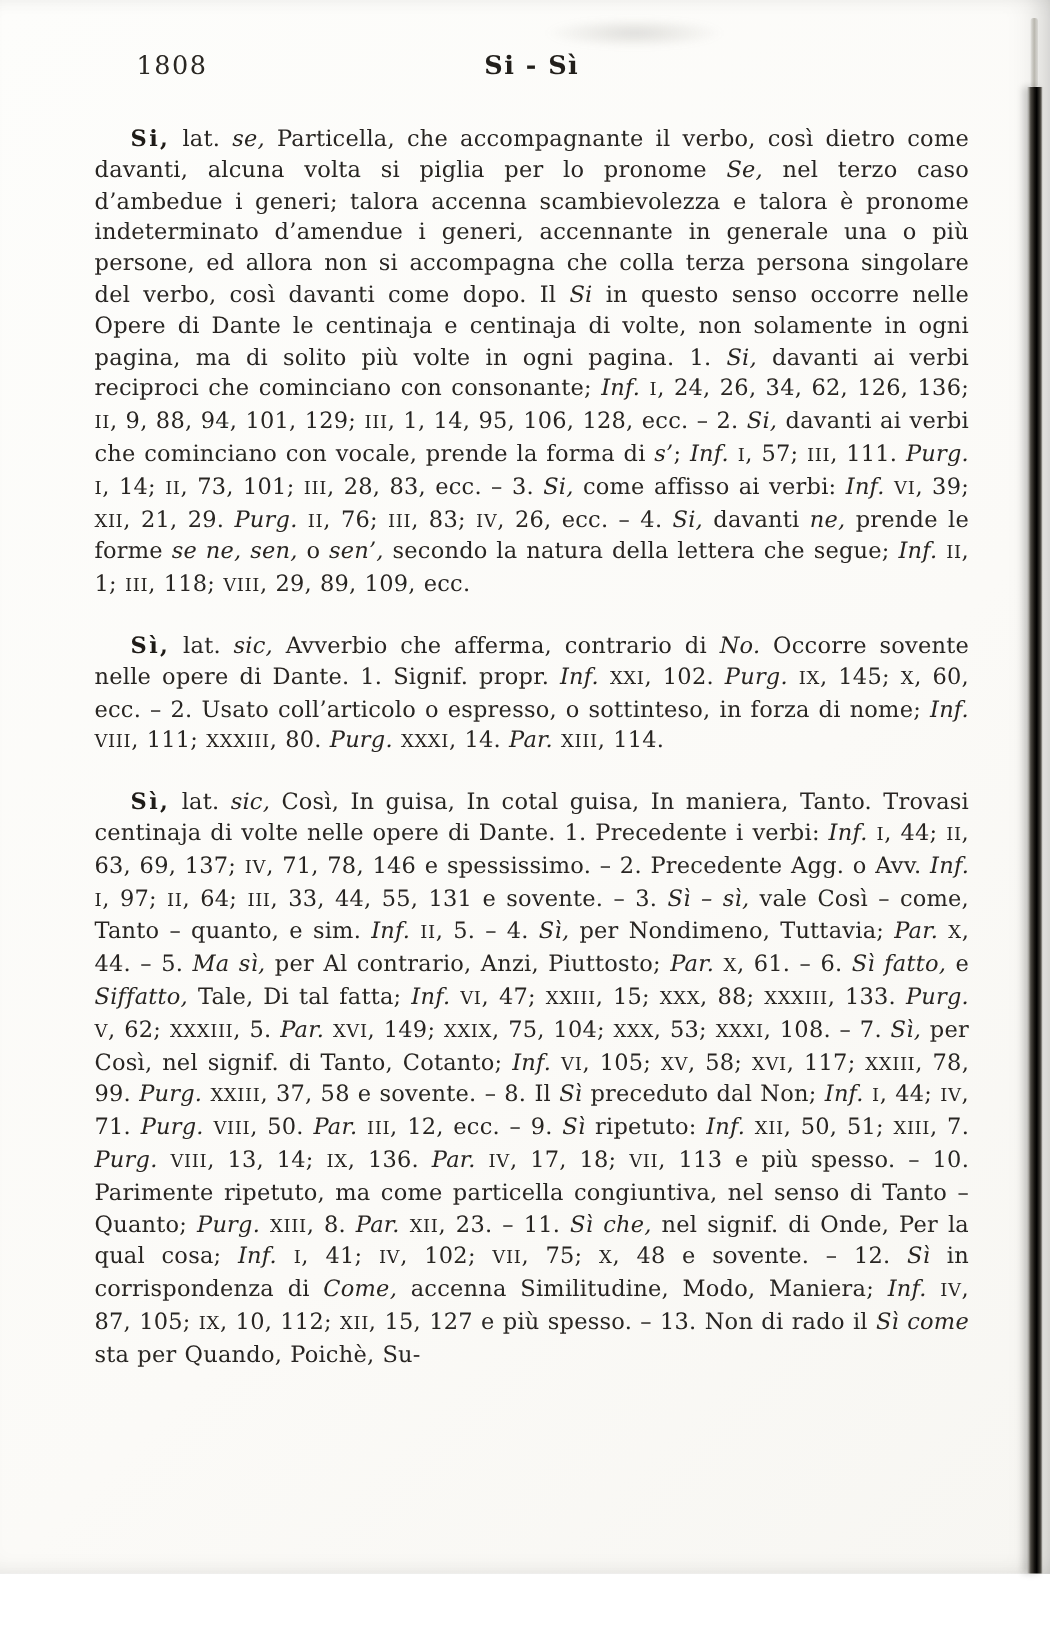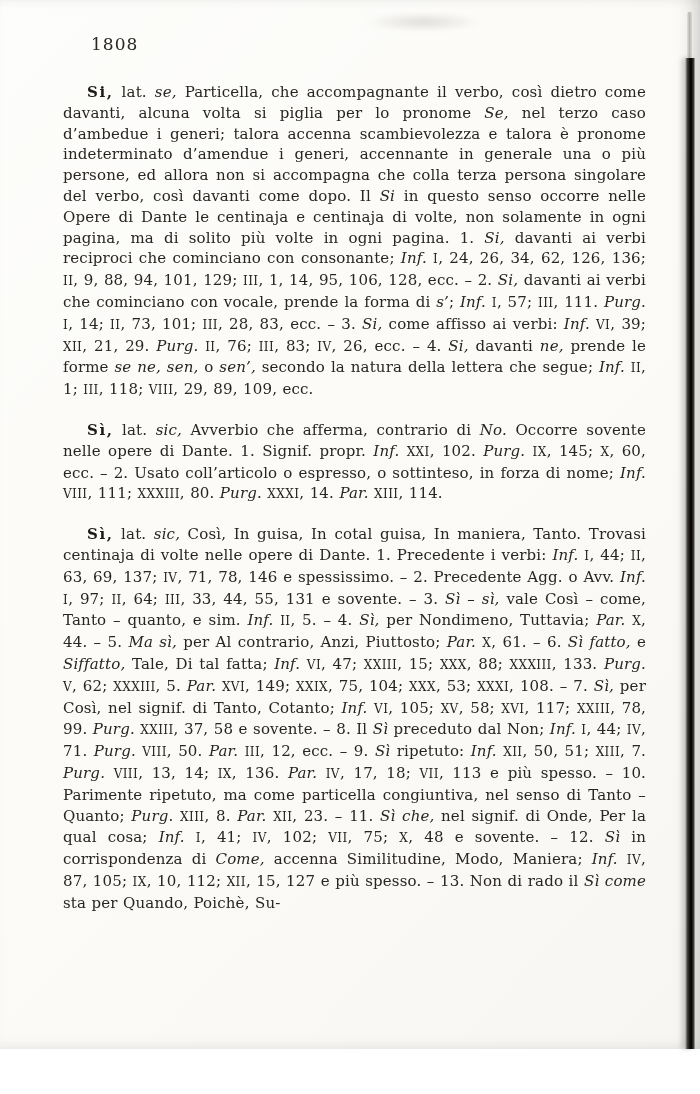--- a/index.html
+++ b/index.html
@@ -112,20 +112,21 @@
   }
 </style>
 </head>
 <body>
 
 <div class="page">
   <div class="content">
     <div class="header">
       <span class="smudge"></span>
       <span class="pagenum">1808</span>
+      <span class="running-title">Si - Sì</span>
     </div>
     <div class="entries">
         <p class="entry"><b class="hw">Si,</b> lat. <i>se,</i> Particella, che accompagnante il verbo, così dietro come davanti, alcuna volta si piglia per lo pronome <i>Se,</i> nel terzo caso d’ambedue i generi; talora accenna scambievolezza e talora è pronome indeterminato d’amendue i generi, accennante in generale una o più persone, ed allora non si accompagna che colla terza persona singolare del verbo, così davanti come dopo. Il <i>Si</i> in questo senso occorre nelle Opere di Dante le centinaja e centinaja di volte, non solamente in ogni pagina, ma di solito più volte in ogni pagina. 1. <i>Si,</i> davanti ai verbi reciproci che cominciano con consonante; <i>Inf.</i> <span class="sc">I</span>, 24, 26, 34, 62, 126, 136; <span class="sc">II</span>, 9, 88, 94, 101, 129; <span class="sc">III</span>, 1, 14, 95, 106, 128, ecc. – 2. <i>Si,</i> davanti ai verbi che cominciano con vocale, prende la forma di <i>s’</i>; <i>Inf.</i> <span class="sc">I</span>, 57; <span class="sc">III</span>, 111. <i>Purg.</i> <span class="sc">I</span>, 14; <span class="sc">II</span>, 73, 101; <span class="sc">III</span>, 28, 83, ecc. – 3. <i>Si,</i> come affisso ai verbi: <i>Inf.</i> <span class="sc">VI</span>, 39; <span class="sc">XII</span>, 21, 29. <i>Purg.</i> <span class="sc">II</span>, 76; <span class="sc">III</span>, 83; <span class="sc">IV</span>, 26, ecc. – 4. <i>Si,</i> davanti <i>ne,</i> prende le forme <i>se ne, sen,</i> o <i>sen’,</i> secondo la natura della lettera che segue; <i>Inf.</i> <span class="sc">II</span>, 1; <span class="sc">III</span>, 118; <span class="sc">VIII</span>, 29, 89, 109, ecc.</p>
         <p class="entry"><b class="hw">Sì,</b> lat. <i>sic,</i> Avverbio che afferma, contrario di <i>No.</i> Occorre sovente nelle opere di Dante. 1. Signif. propr. <i>Inf.</i> <span class="sc">XXI</span>, 102. <i>Purg.</i> <span class="sc">IX</span>, 145; <span class="sc">X</span>, 60, ecc. – 2. Usato coll’articolo o espresso, o sottinteso, in forza di nome; <i>Inf.</i> <span class="sc">VIII</span>, 111; <span class="sc">XXXIII</span>, 80. <i>Purg.</i> <span class="sc">XXXI</span>, 14. <i>Par.</i> <span class="sc">XIII</span>, 114.</p>
         <p class="entry"><b class="hw">Sì,</b> lat. <i>sic,</i> Così, In guisa, In cotal guisa, In maniera, Tanto. Trovasi centinaja di volte nelle opere di Dante. 1. Precedente i verbi: <i>Inf.</i> <span class="sc">I</span>, 44; <span class="sc">II</span>, 63, 69, 137; <span class="sc">IV</span>, 71, 78, 146 e spessissimo. – 2. Precedente Agg. o Avv. <i>Inf.</i> <span class="sc">I</span>, 97; <span class="sc">II</span>, 64; <span class="sc">III</span>, 33, 44, 55, 131 e sovente. – 3. <i>Sì – sì,</i> vale Così – come, Tanto – quanto, e sim. <i>Inf.</i> <span class="sc">II</span>, 5. – 4. <i>Sì,</i> per Nondimeno, Tuttavia; <i>Par.</i> <span class="sc">X</span>, 44. – 5. <i>Ma sì,</i> per Al contrario, Anzi, Piuttosto; <i>Par.</i> <span class="sc">X</span>, 61. – 6. <i>Sì fatto,</i> e <i>Siffatto,</i> Tale, Di tal fatta; <i>Inf.</i> <span class="sc">VI</span>, 47; <span class="sc">XXIII</span>, 15; <span class="sc">XXX</span>, 88; <span class="sc">XXXIII</span>, 133. <i>Purg.</i> <span class="sc">V</span>, 62; <span class="sc">XXXIII</span>, 5. <i>Par.</i> <span class="sc">XVI</span>, 149; <span class="sc">XXIX</span>, 75, 104; <span class="sc">XXX</span>, 53; <span class="sc">XXXI</span>, 108. – 7. <i>Sì,</i> per Così, nel signif. di Tanto, Cotanto; <i>Inf.</i> <span class="sc">VI</span>, 105; <span class="sc">XV</span>, 58; <span class="sc">XVI</span>, 117; <span class="sc">XXIII</span>, 78, 99. <i>Purg.</i> <span class="sc">XXIII</span>, 37, 58 e sovente. – 8. Il <i>Sì</i> preceduto dal Non; <i>Inf.</i> <span class="sc">I</span>, 44; <span class="sc">IV</span>, 71. <i>Purg.</i> <span class="sc">VIII</span>, 50. <i>Par.</i> <span class="sc">III</span>, 12, ecc. – 9. <i>Sì</i> ripetuto: <i>Inf.</i> <span class="sc">XII</span>, 50, 51; <span class="sc">XIII</span>, 7. <i>Purg.</i> <span class="sc">VIII</span>, 13, 14; <span class="sc">IX</span>, 136. <i>Par.</i> <span class="sc">IV</span>, 17, 18; <span class="sc">VII</span>, 113 e più spesso. – 10. Parimente ripetuto, ma come particella congiuntiva, nel senso di Tanto – Quanto; <i>Purg.</i> <span class="sc">XIII</span>, 8. <i>Par.</i> <span class="sc">XII</span>, 23. – 11. <i>Sì che,</i> nel signif. di Onde, Per la qual cosa; <i>Inf.</i> <span class="sc">I</span>, 41; <span class="sc">IV</span>, 102; <span class="sc">VII</span>, 75; <span class="sc">X</span>, 48 e sovente. – 12. <i>Sì</i> in corrispondenza di <i>Come,</i> accenna Similitudine, Modo, Maniera; <i>Inf.</i> <span class="sc">IV</span>, 87, 105; <span class="sc">IX</span>, 10, 112; <span class="sc">XII</span>, 15, 127 e più spesso. – 13. Non di rado il <i>Sì come</i> sta per Quando, Poichè, Su-</p>
       </div>
   </div>
   <div class="edge-top"></div>
   <div class="edge-bar"></div>
 </div>

